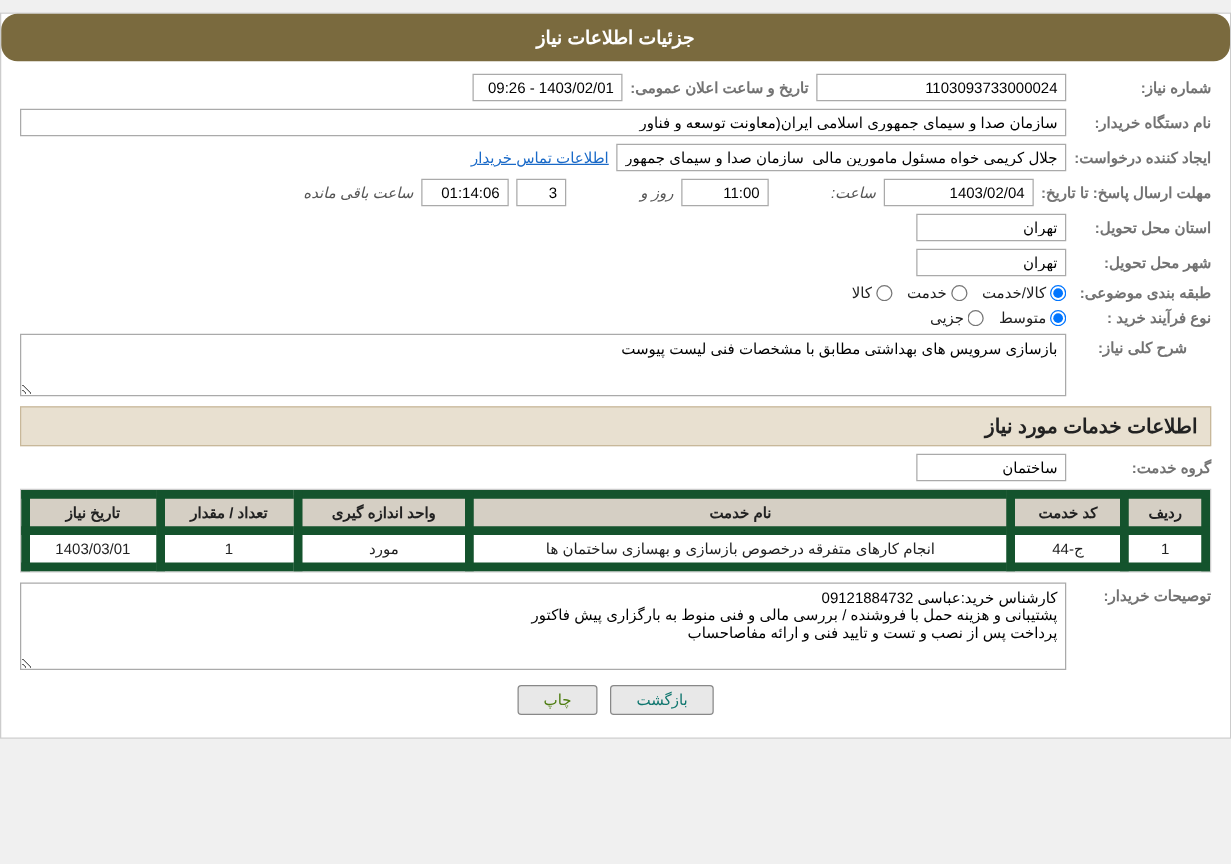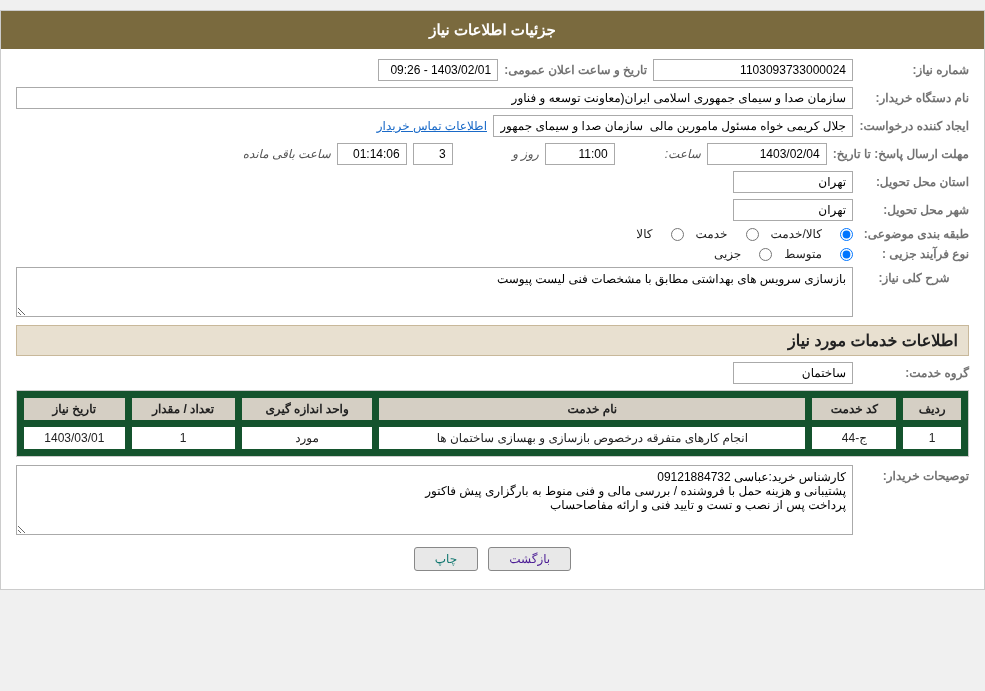--- a/index.html
+++ b/index.html
@@ -16,20 +16,21 @@
       background: #fff;
       border: 1px solid #ccc;
     }
     .header-bar {
       background: #7a6a3e;
       color: #fff;
       text-align: center;
       padding: 10px 0;
       font-size: 15px;
       font-weight: bold;
+      border-radius: 13px;
     }
     .content {
       padding: 10px 15px;
     }
     .row {
       display: flex;
       align-items: center;
       margin-bottom: 6px;
       gap: 6px;
     }
@@ -94,43 +95,43 @@
       min-height: 70px;
     }
     .radio-group {
       display: flex;
       gap: 12px;
       align-items: center;
     }
     .radio-item {
       display: flex;
       align-items: center;
-      gap: 18px;
+      gap: 3px;
     }
     .buttons-row {
       display: flex;
       justify-content: center;
       gap: 10px;
       margin: 12px 0 8px 0;
     }
     .btn {
       padding: 4px 20px;
       font-family: Tahoma, Arial, sans-serif;
       font-size: 12px;
       cursor: pointer;
       border: 1px solid #888;
       border-radius: 3px;
     }
     .btn-back {
       background: #e8e8e8;
-      color: #4c1d95;
+      color: #0f766e;
     }
     .btn-print {
       background: #e8e8e8;
-      color: #0f766e;
+      color: #4d7c0f;
     }
     .inner-label {
       color: #555;
       min-width: 80px;
       font-style: italic;
     }
     .note-text {
       color: #333;
       font-size: 11px;
     }
@@ -205,21 +206,21 @@
           <span>خدمت</span>
         </div>
         <div class="radio-item">
           <input type="radio" name="category" style="">
           <span>کالا</span>
         </div>
       </div>
     </div>
 
     <div class="row">
-      <span class="label">نوع فرآیند جزیی :</span>
+      <span class="label">نوع فرآیند خرید :</span>
       <div class="radio-group">
         <div class="radio-item">
           <input type="radio" name="process" checked="" style="">
           <span>متوسط</span>
         </div>
         <div class="radio-item">
           <input type="radio" name="process" style="">
           <span>جزیی</span>
         </div>
       </div>

